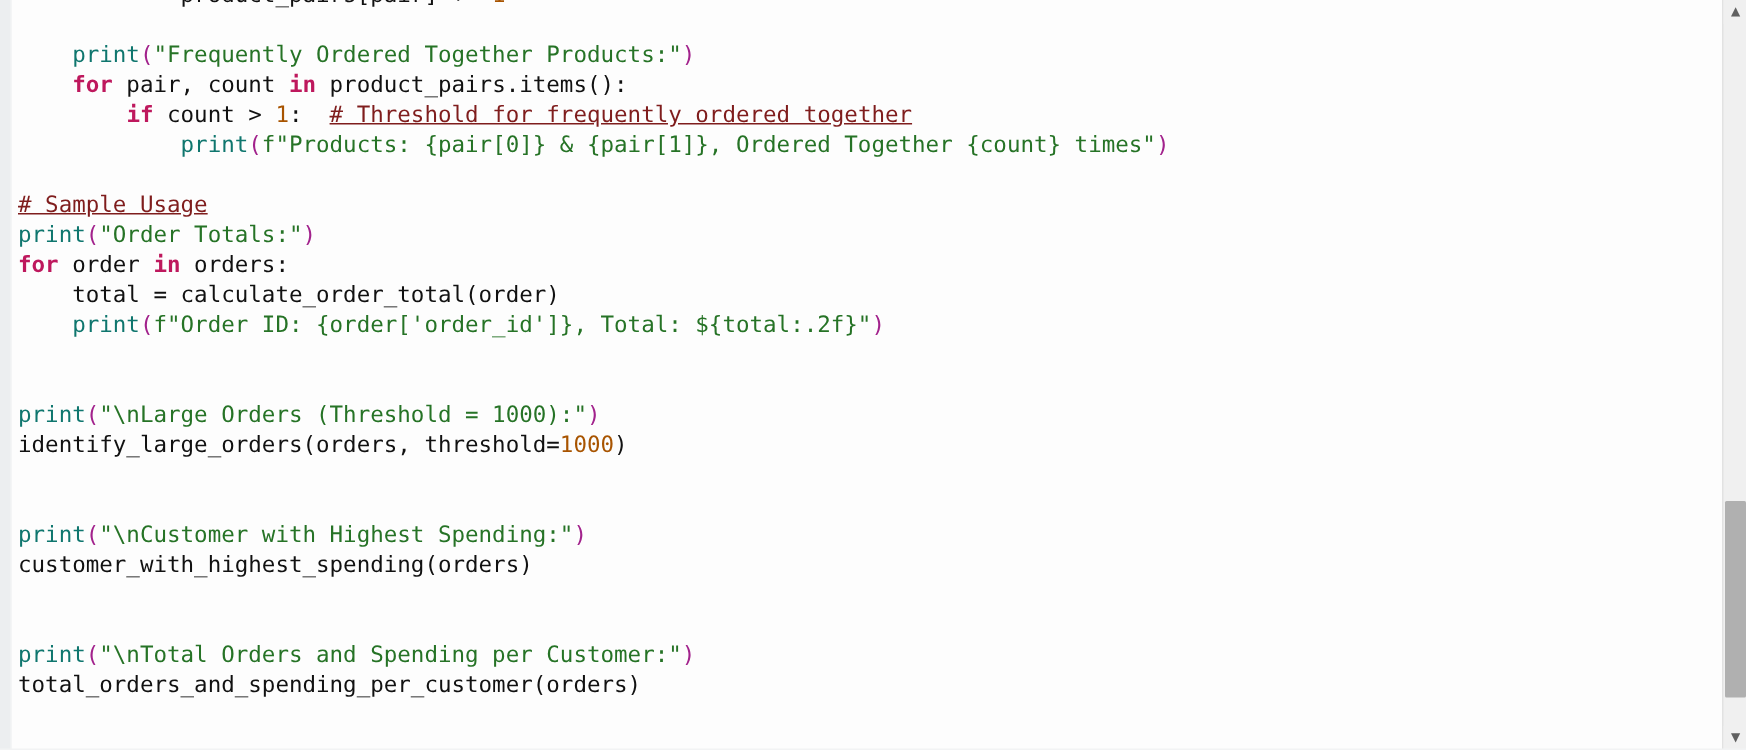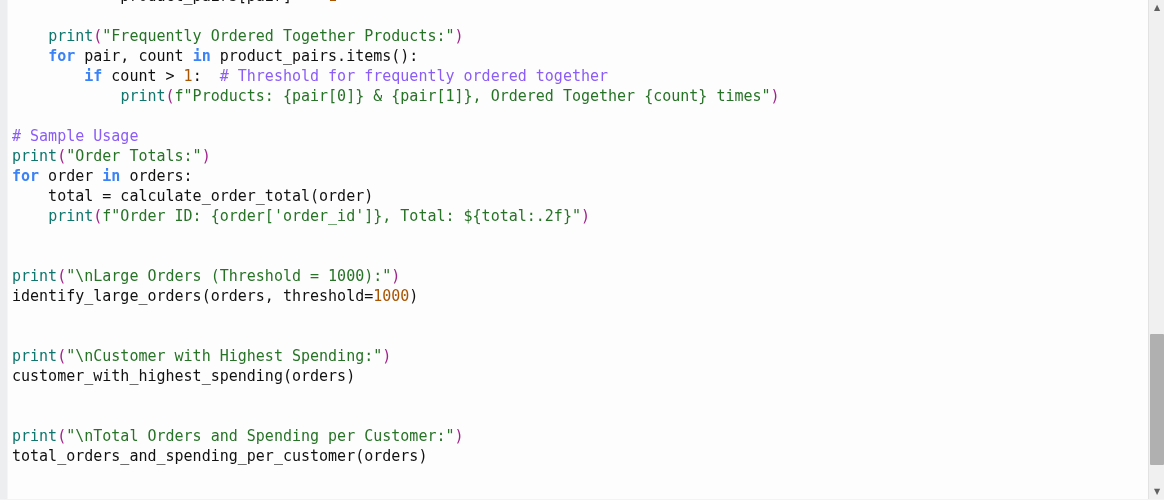--- a/index.html
+++ b/index.html
@@ -62,24 +62,24 @@
     color: #101010;
     white-space: pre;
     tab-size: 4;
   }
 
   .ln { display: block; height: 20px; white-space: pre; }
 
   
   .tok-plain   { color: #111111; }
   .tok-builtin { color: #0f766e; }                       
-  .tok-kw      { color: #3b82f6; font-weight: bold; }    
+  .tok-kw      { color: #be185d; font-weight: bold; }    
   .tok-str     { color: #267326; }                       
   .tok-num     { color: #a85400; }                       
-  .tok-comment { color: #8b5cf6; }                       
+  .tok-comment { color: #7f1d1d; text-decoration: underline; }                       
   .tok-punct   { color: #a2228c; }                       
 
   
   .vscroll {
     position: relative;
     width: 16px;
     min-width: 16px;
     height: 500px;
     background: #f0f0f0;
     border-left: 1px solid #e2e2e2;

